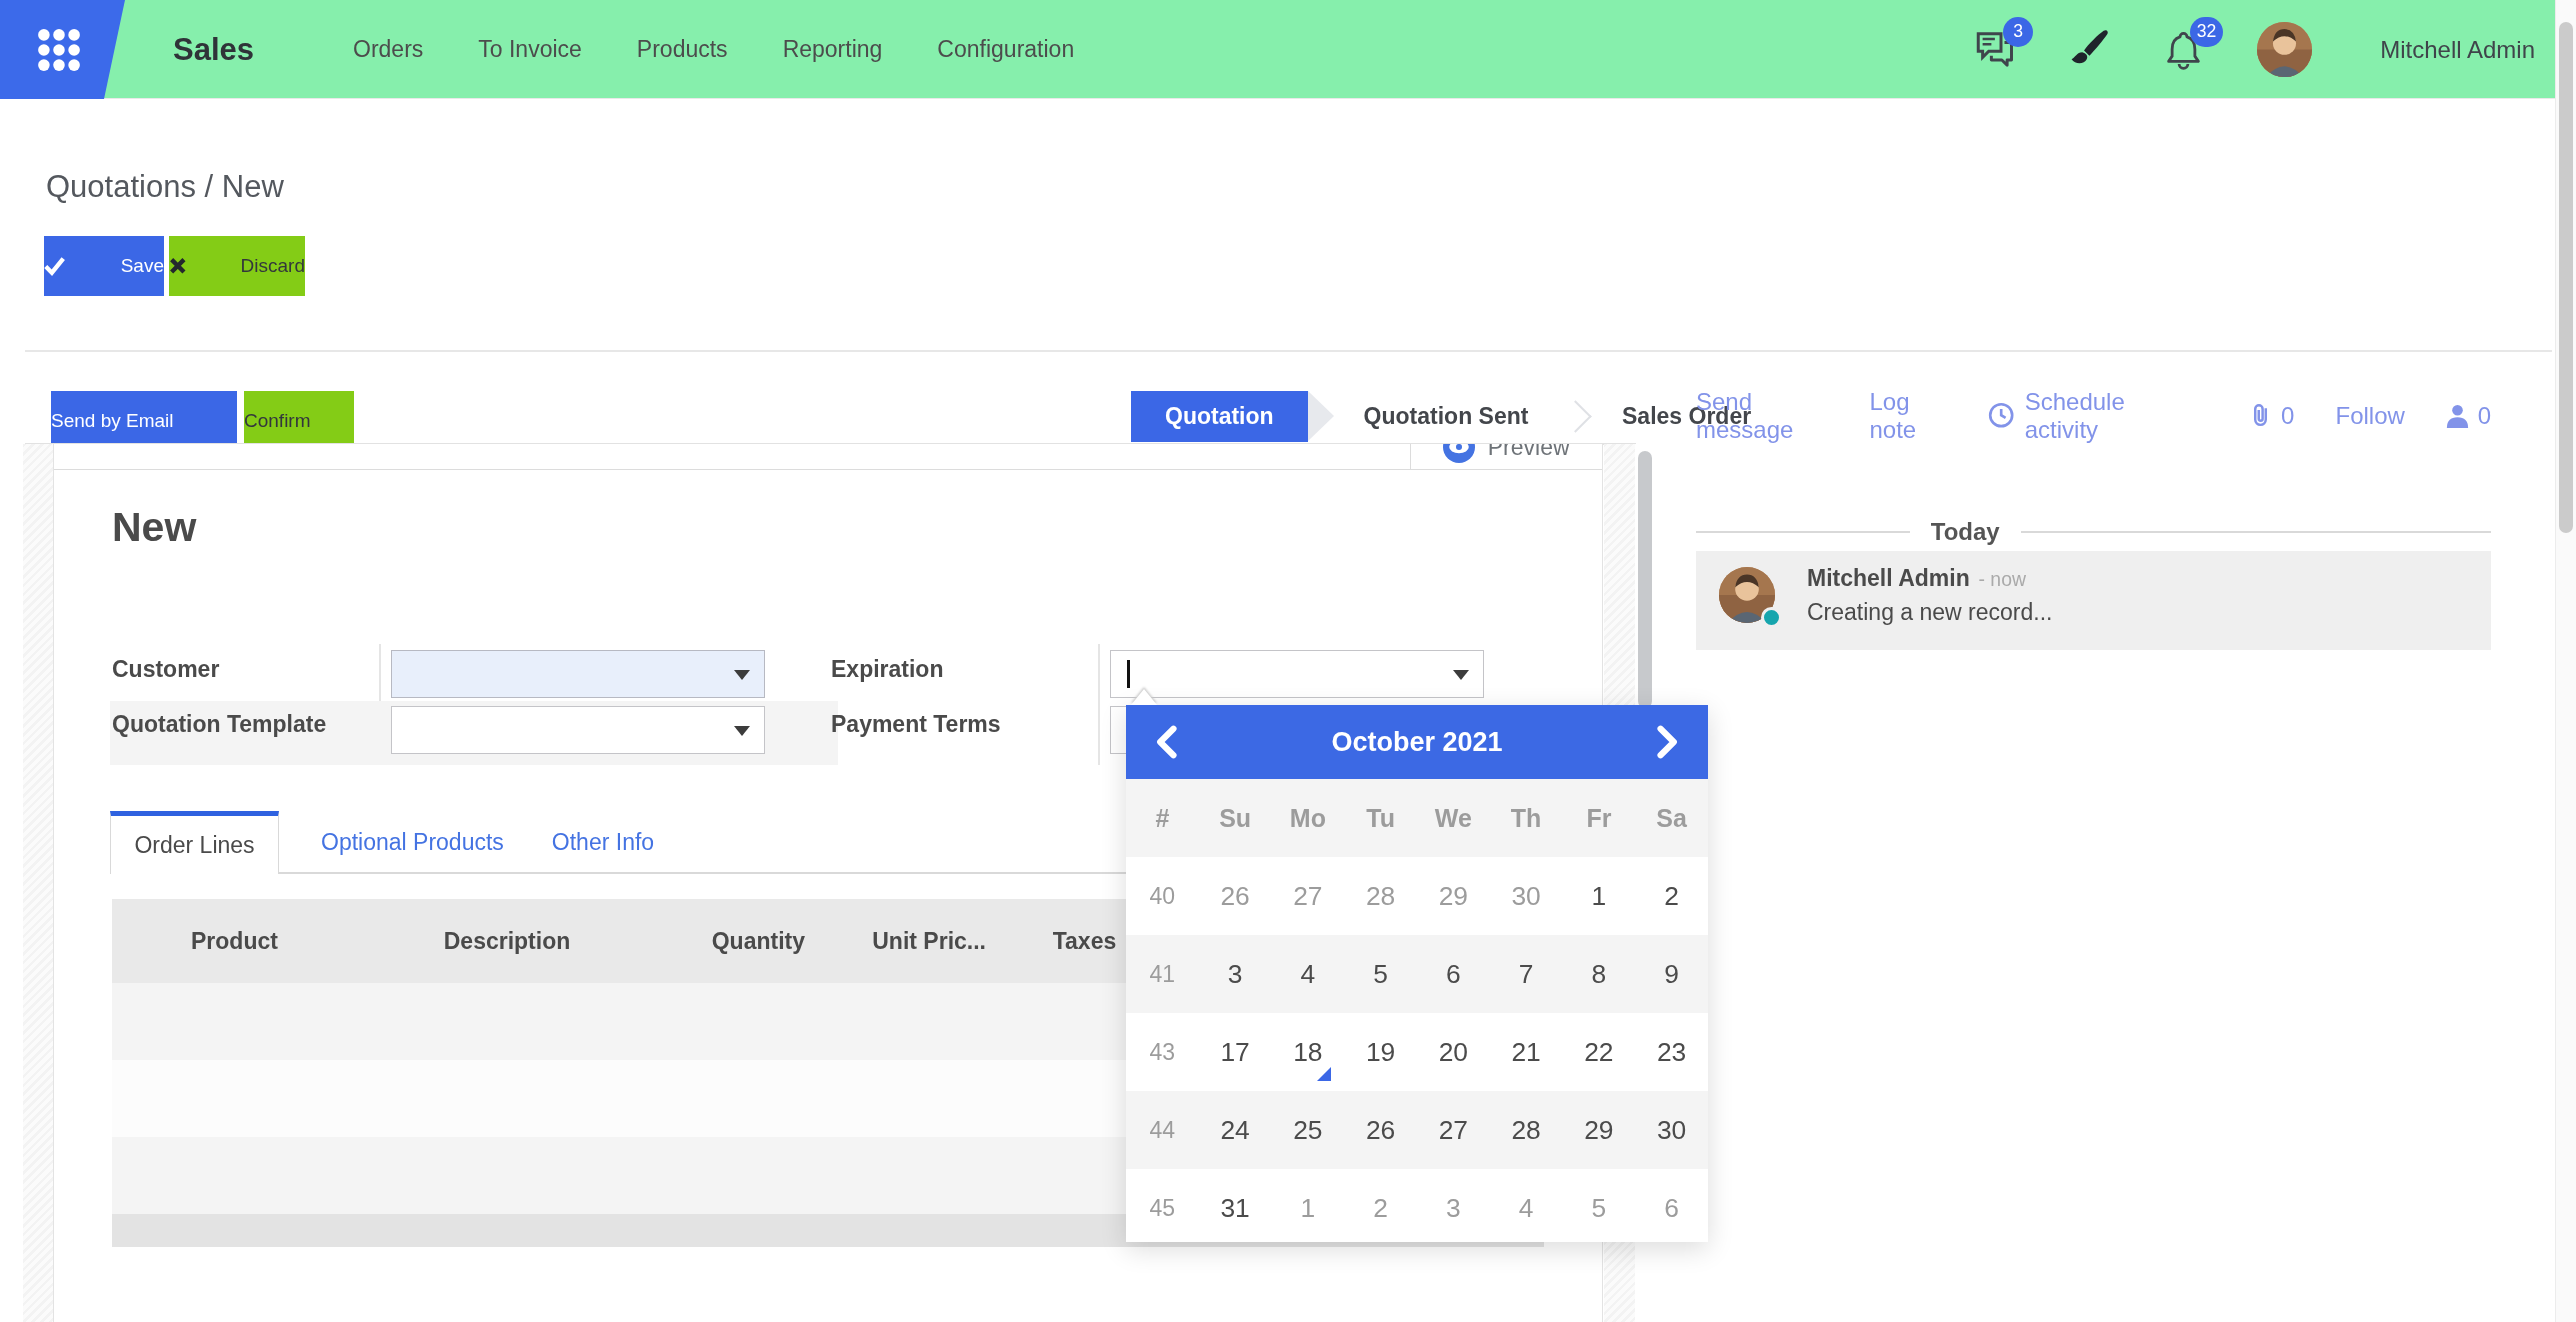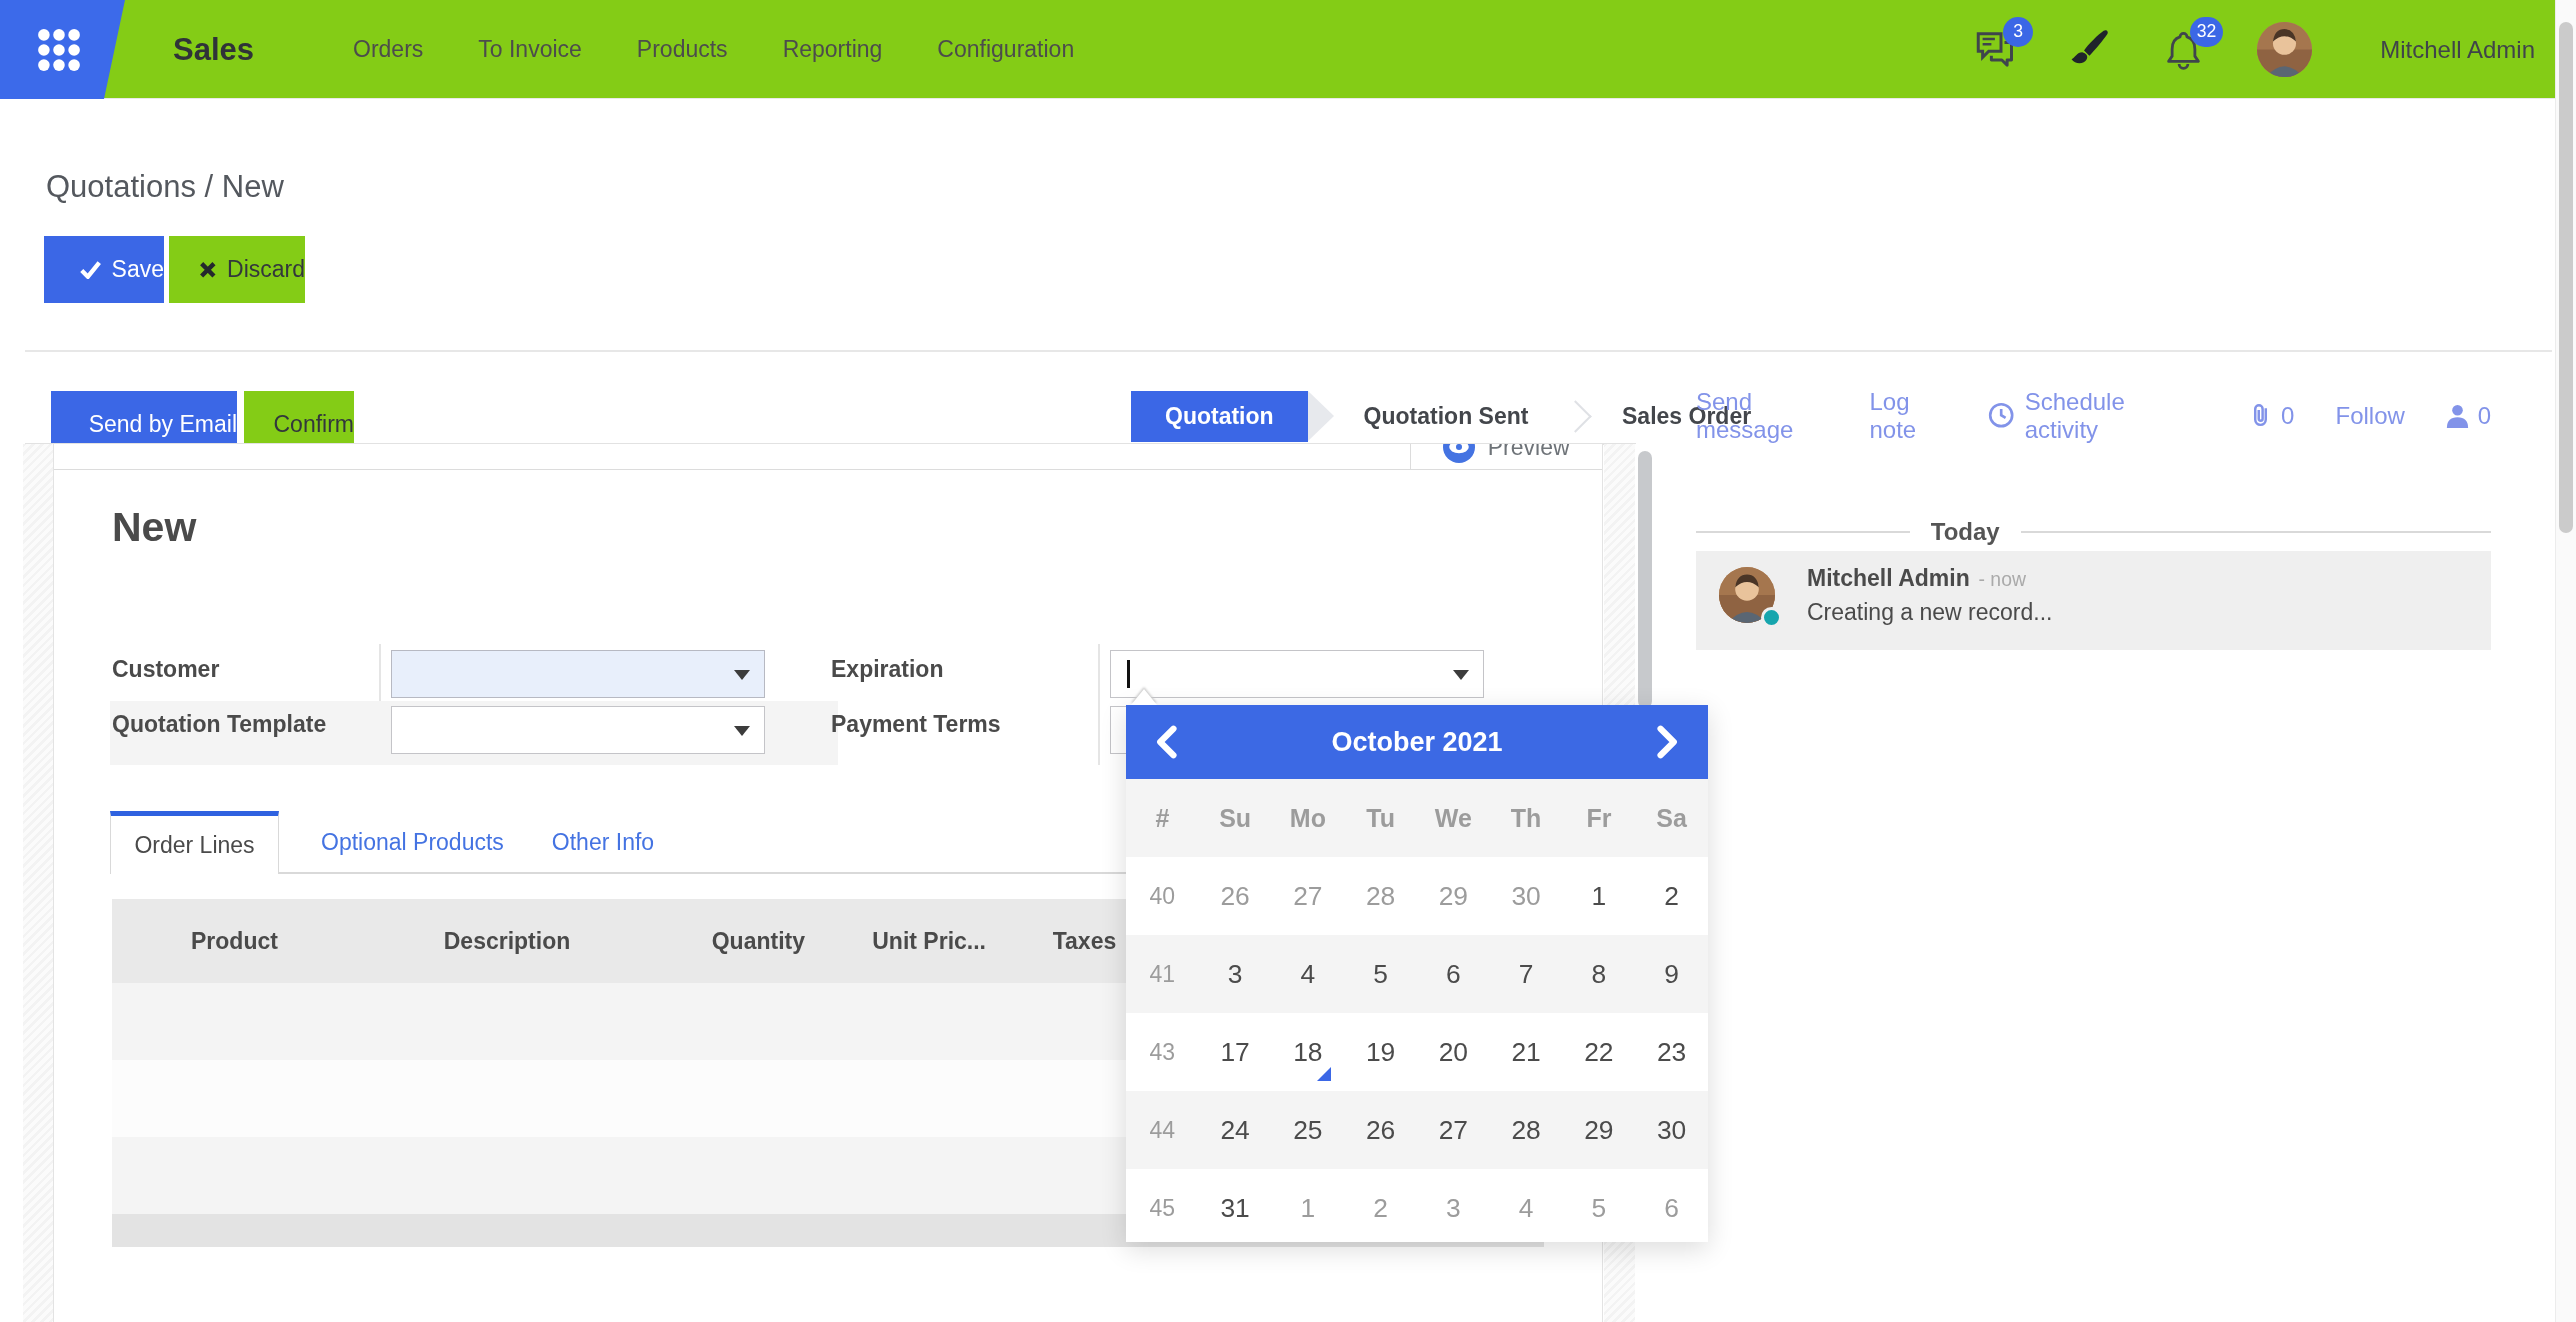--- a/index.html
+++ b/index.html
@@ -6,36 +6,36 @@
     --brand:#3b67e6; --link:#4473e2; --chatter:#8293e9;
     --txt:#4c4c4c; --muted:#9c9c9c; --line:#dcdcdc;
   }
   *{box-sizing:border-box; margin:0; padding:0;}
   html,body{width:2576px; height:1322px;}
   body{font-family:"Liberation Sans","DejaVu Sans",sans-serif; color:var(--txt); background:#fff;}
   .page{position:relative; width:2576px; height:1322px; overflow:hidden; background:#fff;}
   .abs{position:absolute;}
 
   
-  .navbar{left:0; top:0; width:2576px; height:99px; background:#84cc16; border-bottom:1.8px solid #e9e9e9;}
+  .navbar{left:0; top:0; width:2576px; height:99px; background:#86efac; border-bottom:1.8px solid #e9e9e9;}
   .logo{left:0; top:0; width:125px; height:99px; background:#3c6aea;
         clip-path:polygon(0 0,125px 0,104px 99px,0 99px); display:flex; align-items:center; justify-content:flex-start; padding-left:35px;}
   .app-title{left:173px; top:0; height:99px; display:flex; align-items:center; font-size:31px; font-weight:700; color:#2f3338;}
   .nav-menu{left:353px; top:0; height:99px; display:flex; align-items:center; gap:55px; font-size:23px; color:#4c4c4c;}
   .nav-menu span{cursor:pointer;}
   .nav-right{right:41px; top:0; height:99px; display:flex; align-items:center; gap:51px;}
   .icon-wrap{position:relative; width:44px; height:44px; display:flex; align-items:center; justify-content:center;}
   .badge{position:absolute; top:-10.6px; right:-17.6px; min-width:30px; height:30px; padding:0 7px; border-radius:15px;
          background:var(--brand); color:#fff; font-size:17.6px; display:flex; align-items:center; justify-content:center;}
   .avatar{width:55px; height:55px; border-radius:50%; overflow:hidden; background:#b9895f;}
   .user-name{font-size:24px; color:#3f444a; margin-left:17.6px;}
 
   
   .breadcrumb{left:46px; top:169px; font-size:31px; color:#54585e;}
-  .btn{display:inline-flex; align-items:center; justify-content:flex-end; gap:10.6px; font-size:23px; height:67px; cursor:pointer;}
+  .btn{display:inline-flex; align-items:center; justify-content:space-between; gap:10.6px; font-size:19px; height:60px; cursor:pointer;}
   .btn-primary{background:var(--brand); color:#fff;}
   .btn-light{background:#84cc16; color:#33373c;}
   .save-btn{left:44px; top:236px; width:120px;}
   .discard-btn{left:169px; top:236px; width:136px;}
   .page-rule{left:25px; top:350px; width:2527px; height:1.8px; background:#e7e7e7;}
 
   
   .send-btn{left:51px; top:391px; width:186px;}
   .confirm-btn{left:244px; top:391px; width:110px;}
   .statusbar-border{left:25px; top:443px; width:1611px; height:1.8px; background:#e2e2e2;}

